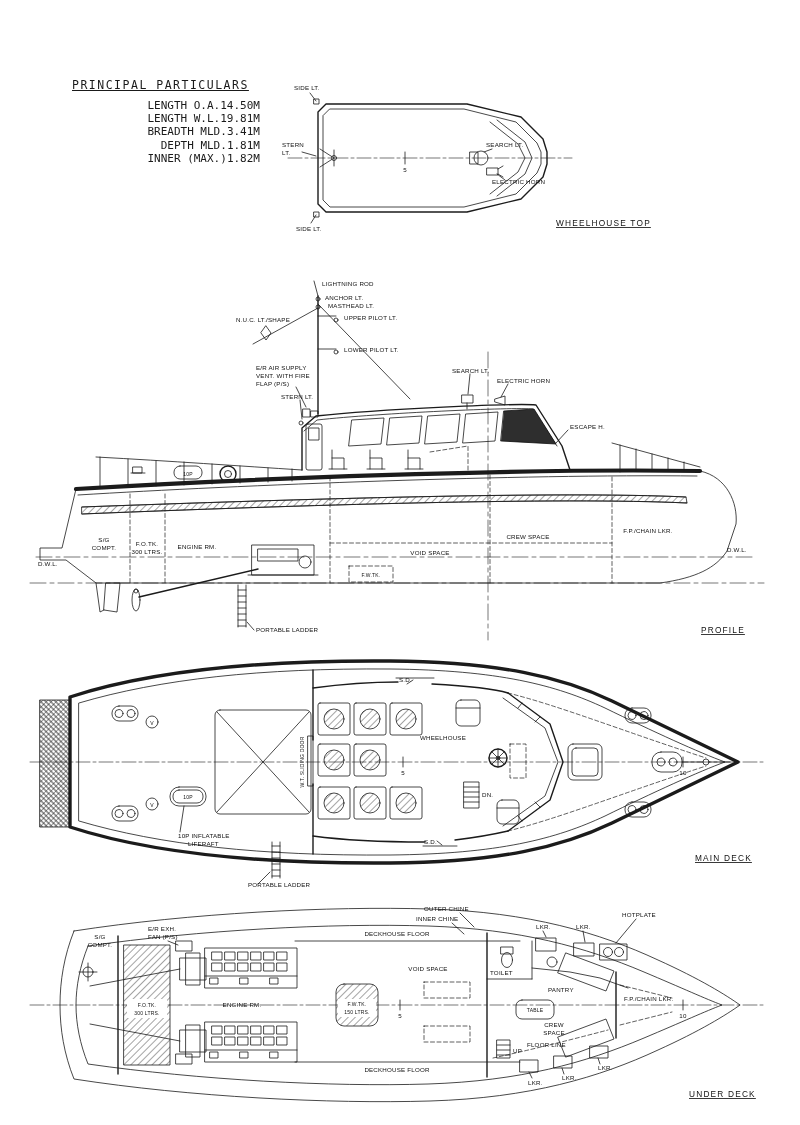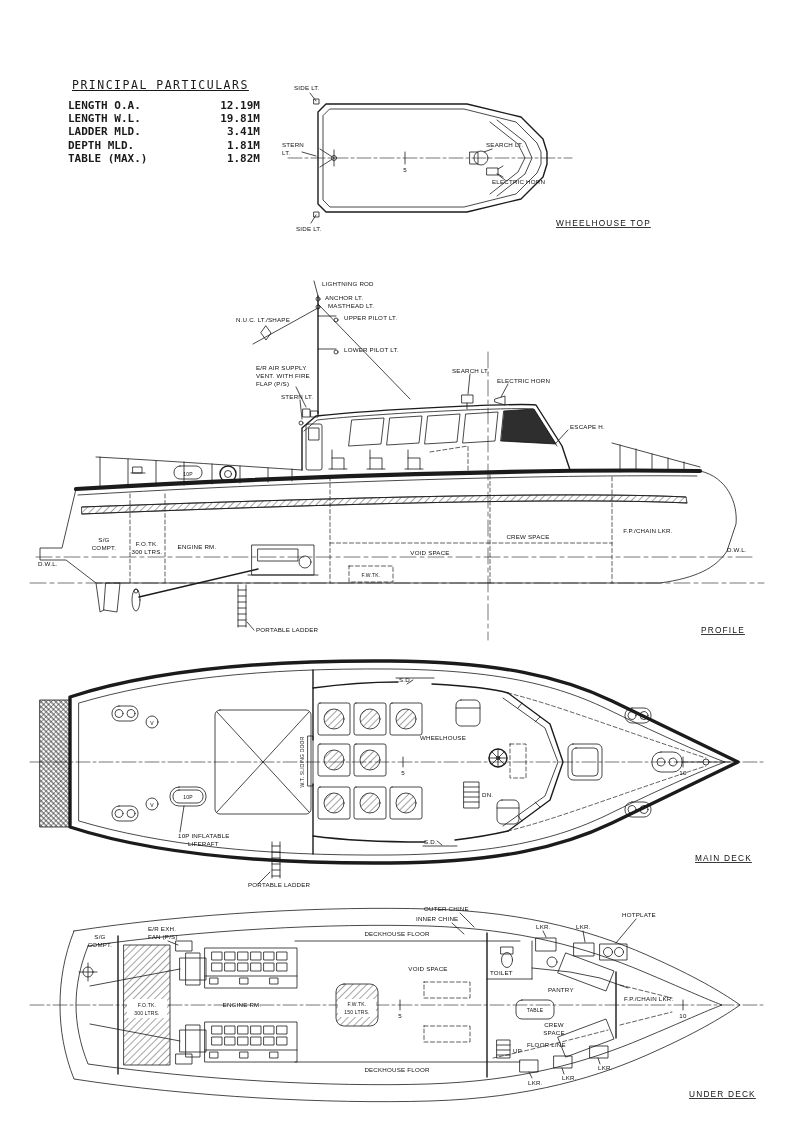--- a/index.html
+++ b/index.html
@@ -1,21 +1,21 @@
 <!DOCTYPE html>
 <html><head>
 <meta charset="utf-8">
 <style>
   html,body{margin:0;padding:0;background:#ffffff;}
   #page{position:relative;width:800px;height:1125px;background:#ffffff;overflow:hidden;}
   
   #particulars{position:absolute;left:68px;top:78px;width:192px;
     font-family:"DejaVu Sans Mono",monospace;font-size:11px;color:#1a1a1a;}
   #particulars .pp-heading{font-size:11.5px;letter-spacing:1.5px;text-decoration:underline;margin:0 0 7px 4px;white-space:nowrap;}
-  #particulars .pp-row{display:flex;justify-content:space-between;line-height:13.2px;font-weight:bold;}
+  #particulars .pp-row{display:flex;justify-content:flex-end;line-height:13.2px;}
   
   #dwg path,#dwg line,#dwg rect,#dwg circle,#dwg ellipse{fill:none;stroke:#1b1b1b;stroke-width:0.8;stroke-linecap:round;stroke-linejoin:round;}
   #dwg .thk{stroke-width:4.2;}
   #dwg .th2{stroke-width:3.4;}
   #dwg .m{stroke-width:1.4;}
   #dwg .cl{stroke-dasharray:14 3 3 3;stroke-width:0.6;}
   #dwg .dd{stroke-dasharray:16 4 4 4;stroke-width:0.6;}
   #dwg .dsh{stroke-dasharray:4 2.5;stroke-width:0.7;}
   #dwg .hf{fill:url(#h1);}
   #dwg .xf{fill:url(#h2);}
@@ -29,36 +29,36 @@
 </head>
 <body>
 
 <div id="page">
 
   
   <div id="particulars">
     <div class="pp-heading">PRINCIPAL PARTICULARS</div>
     <div class="pp-row">
         <span>LENGTH O.A.</span>
-        <span>12.19M</span>
+        <span>14.50M</span>
       </div>
     <div class="pp-row">
         <span>LENGTH W.L.</span>
         <span>19.81M</span>
       </div>
     <div class="pp-row">
-        <span>LADDER MLD.</span>
+        <span>BREADTH MLD.</span>
         <span>3.41M</span>
       </div>
     <div class="pp-row">
         <span>DEPTH MLD.</span>
         <span>1.81M</span>
       </div>
     <div class="pp-row">
-        <span>TABLE (MAX.)</span>
+        <span>INNER (MAX.)</span>
         <span>1.82M</span>
       </div>
   </div>
 
   <svg id="dwg" width="800" height="1125" viewBox="0 0 800 1125">
     <defs>
       <pattern id="h1" patternUnits="userSpaceOnUse" width="5" height="5" patternTransform="rotate(45)">
         <line x1="0" y1="0" x2="0" y2="5" stroke="#333" stroke-width="0.7"></line>
       </pattern>
       <pattern id="h2" patternUnits="userSpaceOnUse" width="3.5" height="3.5" patternTransform="rotate(45)">

